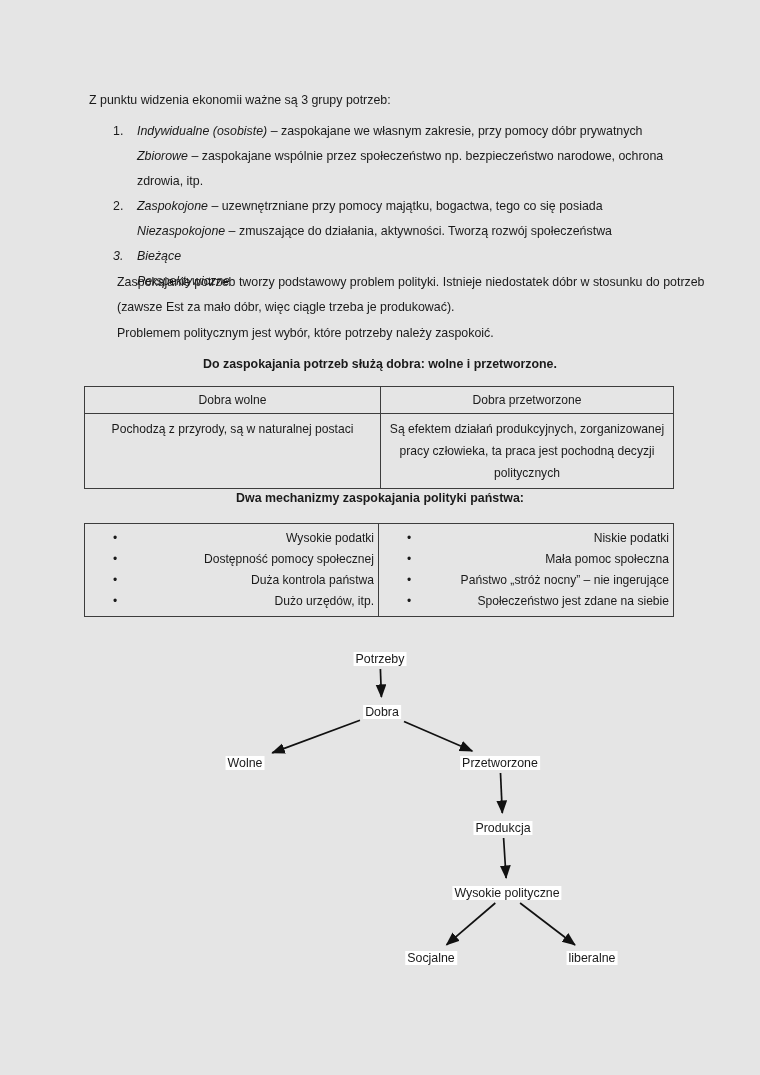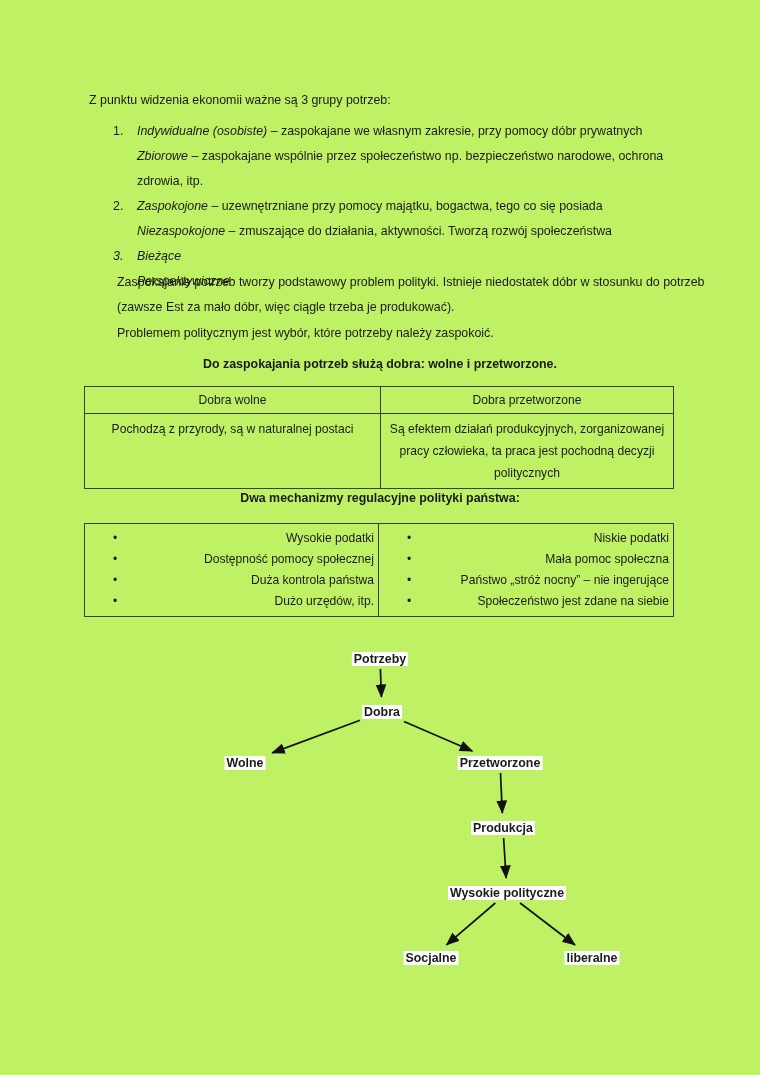--- a/index.html
+++ b/index.html
@@ -8,21 +8,21 @@
     background: #ffffff;
   }
   body {
     font-family: "Liberation Sans", sans-serif;
     color: #1a1a1a;
   }
   #page {
     position: relative;
     width: 760px;
     height: 1075px;
-    background: #bef264;
+    background: #e5e5e5;
     overflow: hidden;
   }
 
   
   .intro {
     position: absolute;
     left: 89px;
     top: 88px;
     width: 580px;
     font-size: 12.4px;
@@ -124,21 +124,20 @@
   #table-mech col.c1 { width: 294px; }
   #table-mech col.c2 { width: 295px; }
 
   
   #flow {
     position: absolute;
     left: 0;
     top: 630px;
     width: 692px;
     height: 360px;
-    font-weight: bold;
   }
   #flow svg {
     position: absolute;
     left: 0;
     top: 0;
   }
   .node {
     position: absolute;
     font-size: 12.4px;
     white-space: nowrap;
@@ -203,21 +202,21 @@
         <th class="cell-head">Dobra wolne</th>
         <th class="cell-head">Dobra przetworzone</th>
       </tr>
       <tr>
         <td class="cell-body">Pochodzą z przyrody, są w naturalnej postaci</td>
         <td class="cell-body">Są efektem działań produkcyjnych, zorganizowanej pracy człowieka, ta praca jest pochodną decyzji politycznych</td>
       </tr>
     </tbody>
   </table>
 
-  <div class="center-head" id="head-2">Dwa mechanizmy regulacyjne polityki państwa:</div>
+  <div class="center-head" id="head-2">Dwa mechanizmy zaspokajania polityki państwa:</div>
 
   <table class="doc" id="table-mech">
     <colgroup>
         <col class="c1">
         <col class="c2">
       </colgroup>
     <tbody>
       <tr>
         <td class="cell-list">
           <ul>

